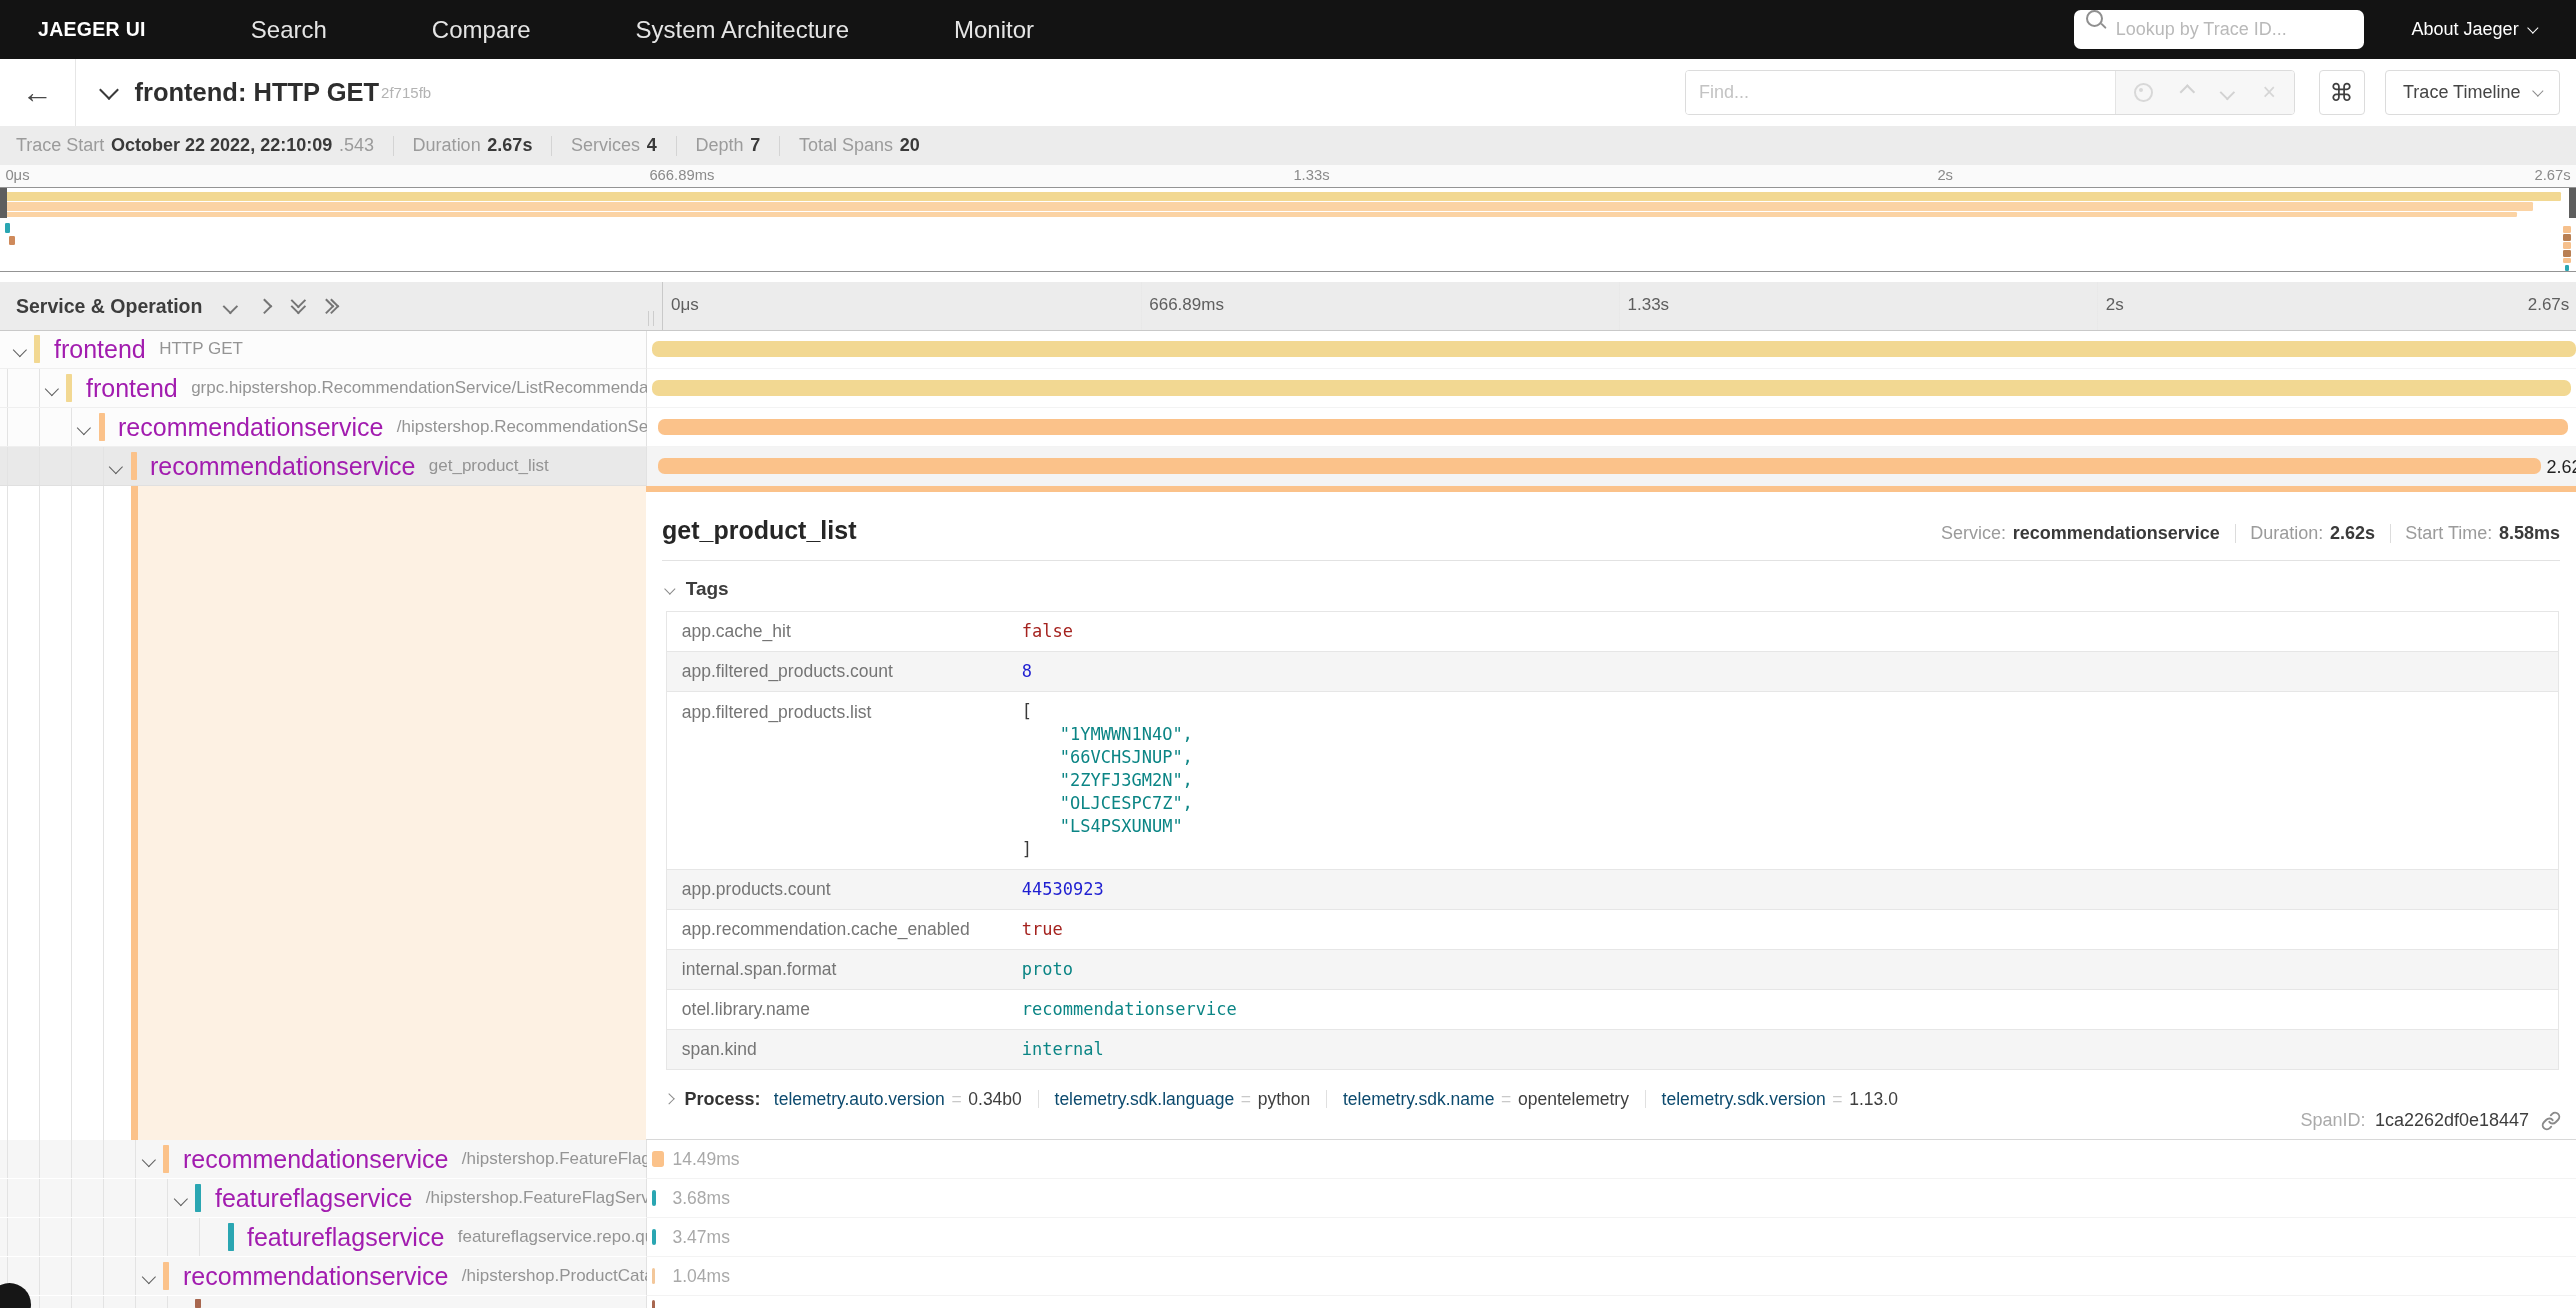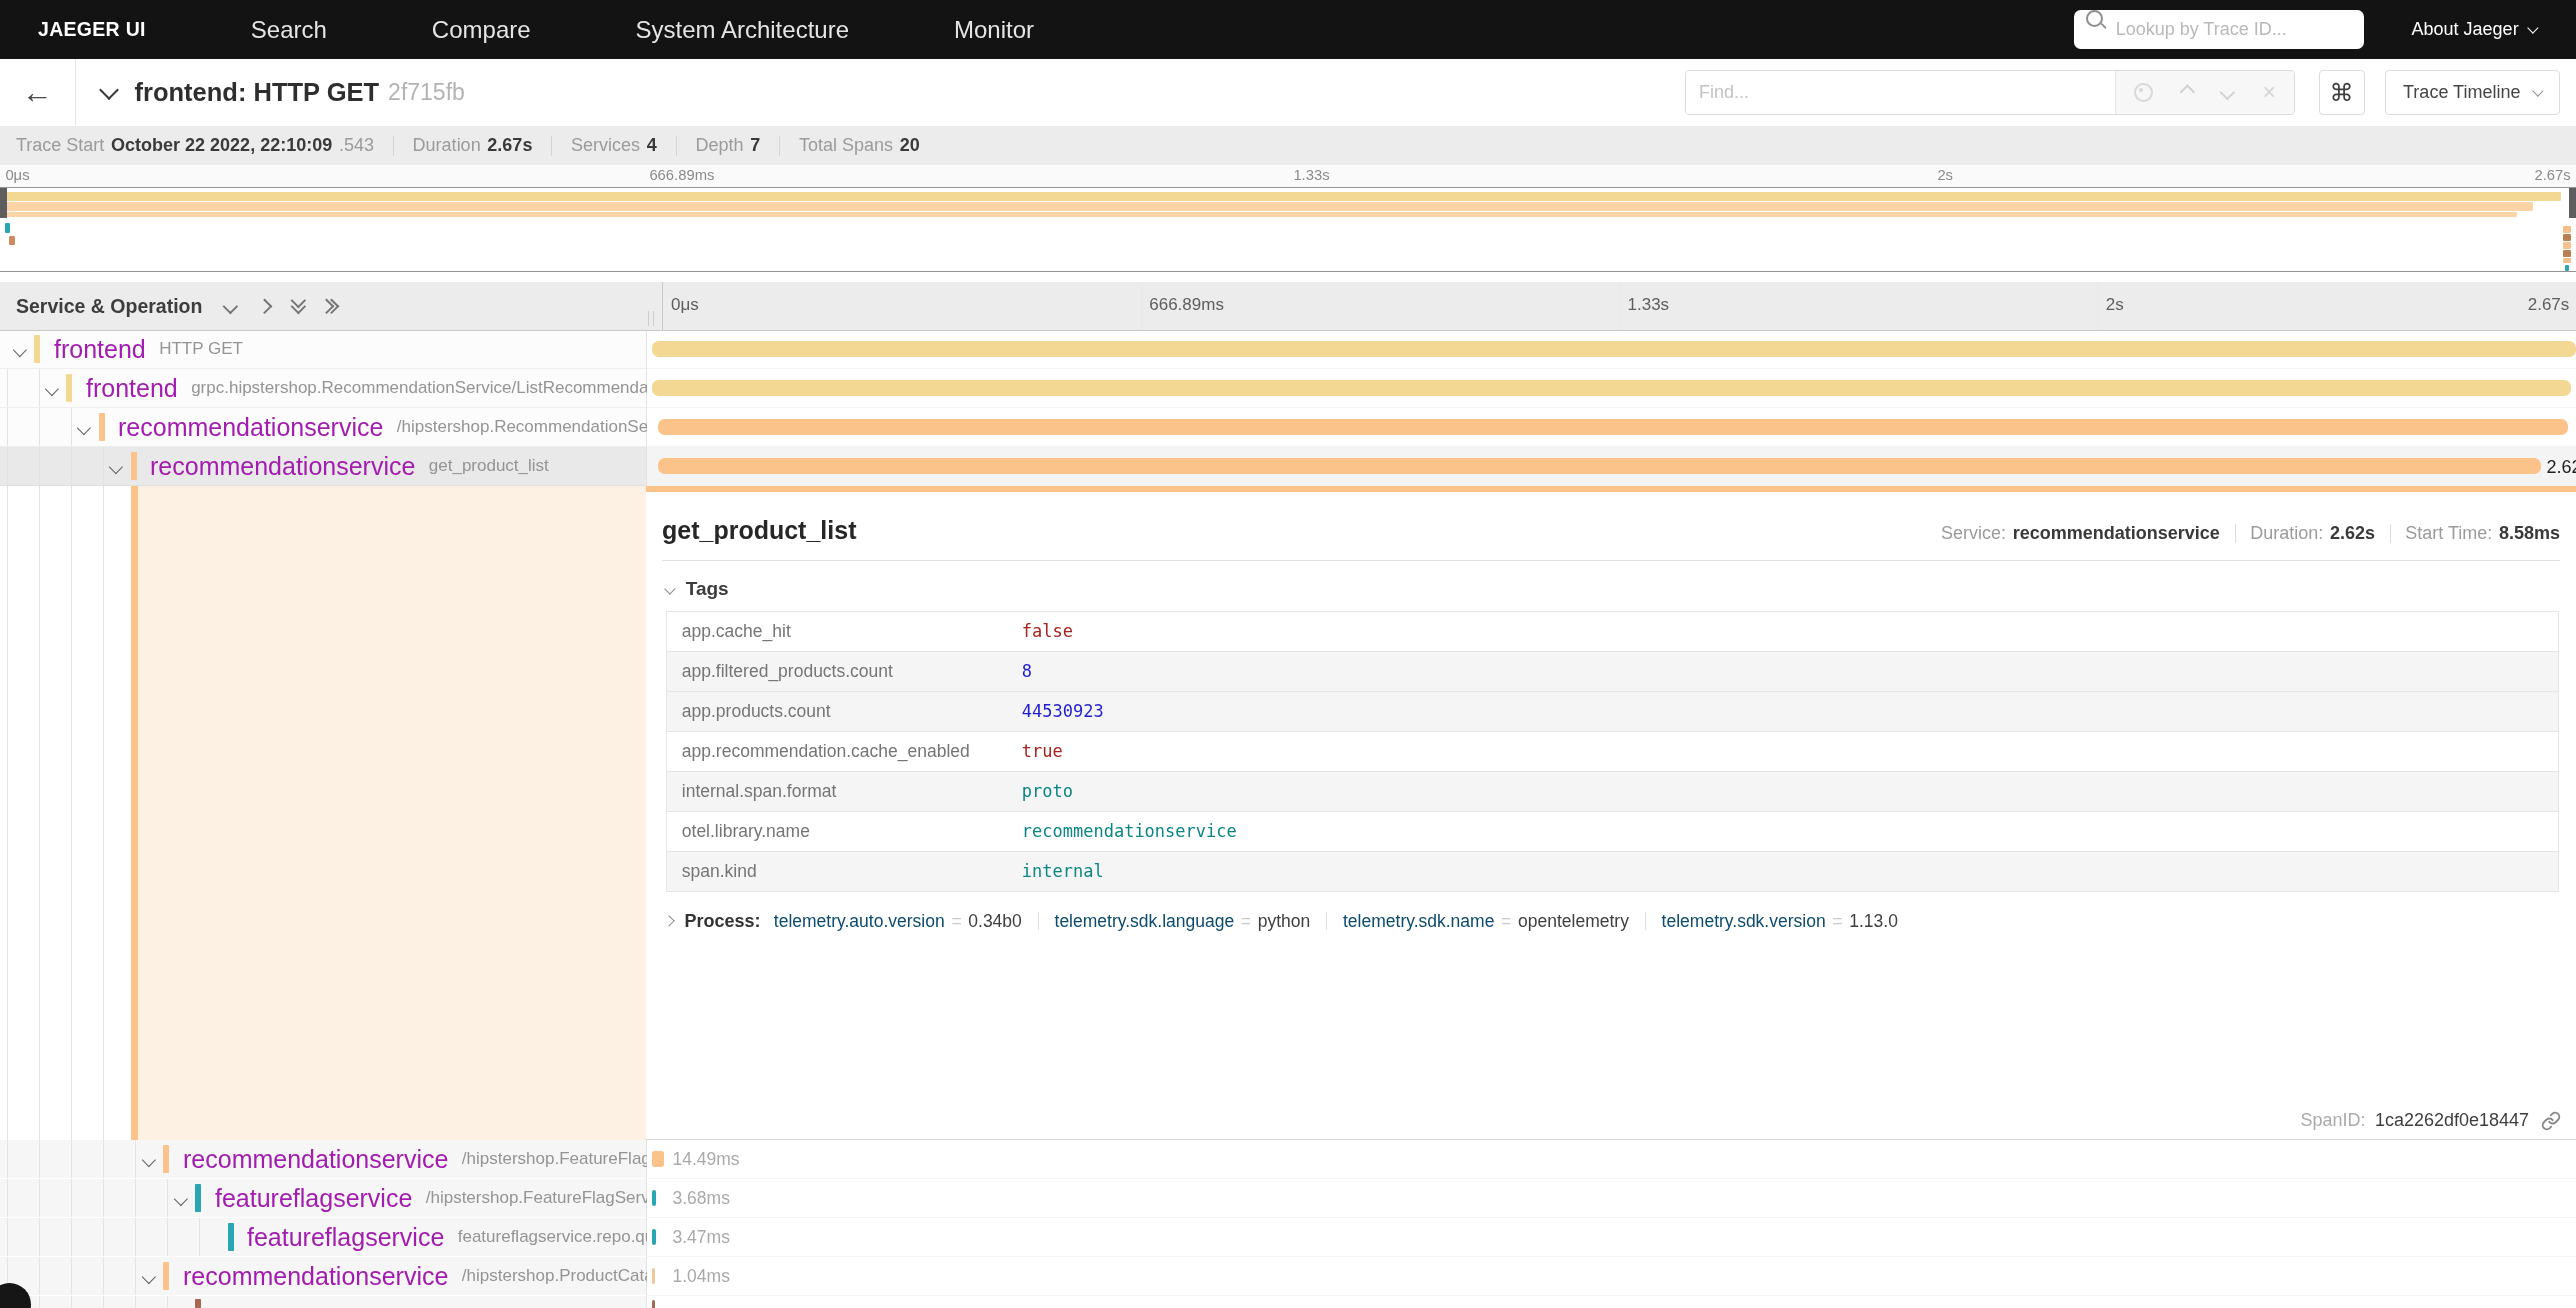--- a/index.html
+++ b/index.html
@@ -35,21 +35,21 @@
   .cv.white{border-color:#fff;width:6.7px;height:6.7px;border-width:1.7px;margin-top:-2.7px}
   .cv.big{width:12px;height:12px;border-width:2.7px;border-color:#3a3a3a;margin-top:-5.4px}
 
   
   .titlebar{position:absolute;top:59px;left:0;right:0;height:67px;background:#fff;
             border-bottom:0.7px solid #ececec;display:flex;align-items:center;z-index:20}
   .back-cell{width:75px;height:100%;border-right:0.7px solid #e6e6e6;display:flex;
              align-items:center;justify-content:center;font-size:31px;color:#4a4a4a;cursor:pointer}
   .title-chev{margin-left:25.5px;cursor:pointer}
   .trace-title{font-size:25.5px;font-weight:700;color:#2e2e2e;margin-left:19px;white-space:nowrap}
-  .trace-id{font-size:23px;color:#b3b3b3;margin-left:9px}
+  .trace-id{font-size:15px;color:#b3b3b3;margin-left:2px}
   .title-controls{margin-left:auto;display:flex;align-items:center;margin-right:16px}
   .find-wrap{display:flex;height:43px;border:0.7px solid #dcdcdc;border-radius:4px;
              overflow:hidden;background:#fff}
   .find-wrap input{width:403px;border:none;outline:none;padding:0 13.4px;font-size:18px;
              font-family:inherit;color:#444;background:#fff;border-right:0.7px solid #e4e4e4}
   .find-wrap input::placeholder{color:#c3c3c3}
   .find-ops{display:flex;align-items:center;background:#f7f7f7;padding:0 17.5px;gap:29.5px}
   .find-ops .cv{border-color:#d2d2d2}
   .tgt{width:14.8px;height:14.8px;border:2px solid #d8d8d8;border-radius:50%;position:relative}
   .tgt::after{content:'';position:absolute;left:3.4px;top:3.4px;width:4px;height:4px;
@@ -391,20 +391,32 @@
 
         <div class="tagtable">
           <div class="tagrow">
             <span class="tkey">app.cache_hit</span>
             <span class="tval v-bool">false</span>
           </div>
           <div class="tagrow alt">
             <span class="tkey">app.filtered_products.count</span>
             <span class="tval v-num">8</span>
           </div>
+          <div class="tagrow tall">
+            <span class="tkey">app.filtered_products.list</span>
+            <div class="tval">
+              <div class="jline">[</div>
+              <div class="jitem">"1YMWWN1N4O",</div>
+              <div class="jitem">"66VCHSJNUP",</div>
+              <div class="jitem">"2ZYFJ3GM2N",</div>
+              <div class="jitem">"OLJCESPC7Z",</div>
+              <div class="jitem">"LS4PSXUNUM"</div>
+              <div class="jline">]</div>
+            </div>
+          </div>
           <div class="tagrow alt">
             <span class="tkey">app.products.count</span>
             <span class="tval v-num">44530923</span>
           </div>
           <div class="tagrow">
             <span class="tkey">app.recommendation.cache_enabled</span>
             <span class="tval v-bool">true</span>
           </div>
           <div class="tagrow alt">
             <span class="tkey">internal.span.format</span>

